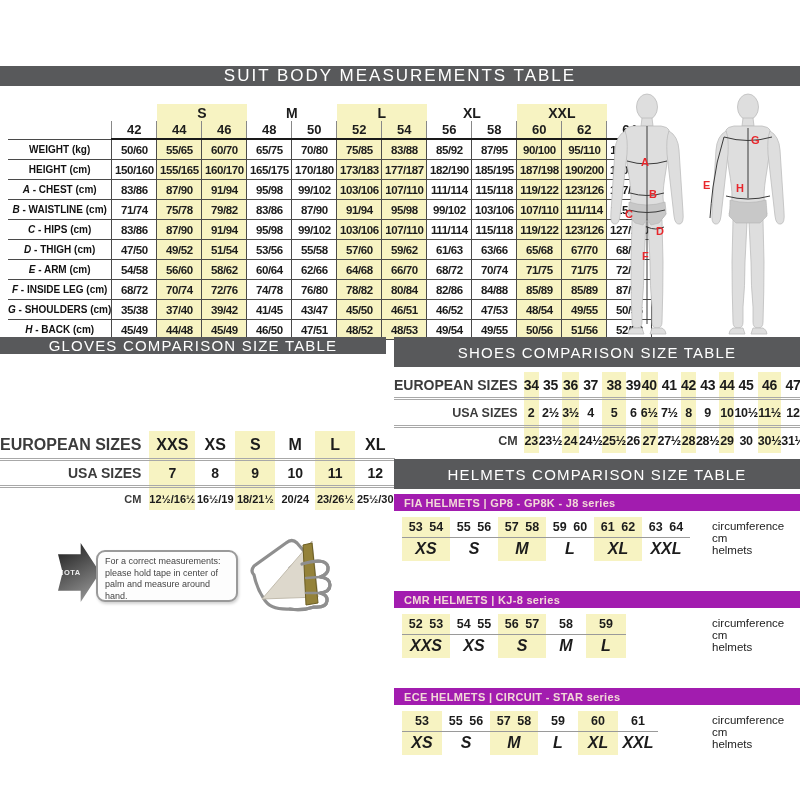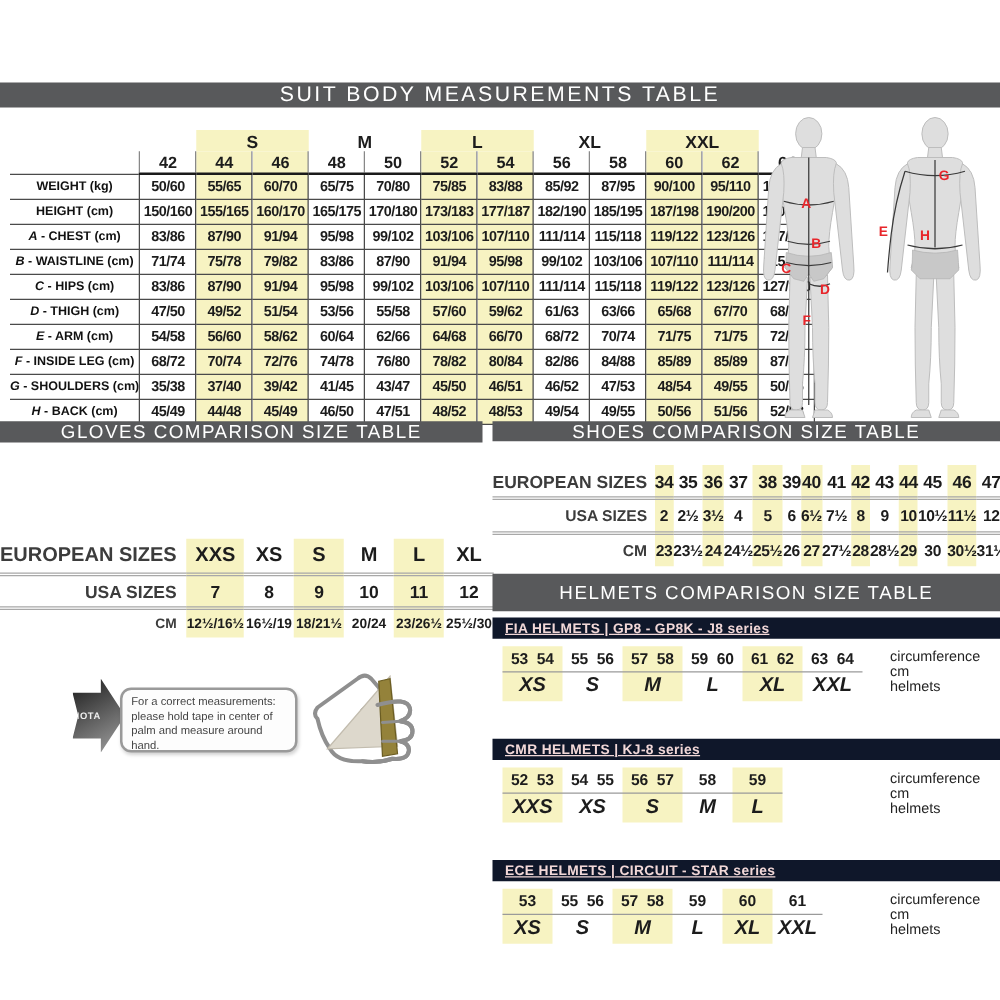--- a/index.html
+++ b/index.html
@@ -4,21 +4,21 @@
 <style>
   html,body { margin:0; padding:0; background:#fff; }
   #canvas { position:relative; width:800px; height:800px; background:#fff; overflow:hidden;
             font-family:"Liberation Sans", sans-serif; color:#1c1c1c; }
 
   
   .bar { position:absolute; background:#58595b; color:#fff; display:flex; align-items:center;
          justify-content:center; font-weight:400; }
   #suit-header   { left:0;    top:66px;  width:800px; height:20px; font-size:17px; letter-spacing:2px; }
   #gloves-header { left:0;    top:337px; width:386px; height:17px; font-size:15px; letter-spacing:1.2px; }
-  #shoes-header  { left:394px; top:337px; width:406px; height:16px; font-size:15px; letter-spacing:1.2px; }
+  #shoes-header  { left:394px; top:337px; width:406px; height:30px; font-size:15px; letter-spacing:1.2px; }
   #helmets-header{ left:394px; top:459px; width:406px; height:30px; font-size:15px; letter-spacing:1.2px; }
 
   .hl { background:#f7f3c2; }
 
   
   #suit-table { position:absolute; left:8px; top:104px; border-collapse:collapse; table-layout:fixed; }
   #suit-table col.c-lbl { width:96px; }
   #suit-table col.c-dat { width:45px; }
   #suit-table td { text-align:center; font-weight:bold; padding:0; overflow:hidden; white-space:nowrap; }
   tr.st-group td { height:17px; font-size:14px; }
@@ -51,22 +51,22 @@
   #shoes-table td { text-align:center; font-weight:bold; padding:0; white-space:nowrap; }
   #shoes-table td.rlbl { width:104px; text-align:right; padding-right:6px; font-size:11px; color:#3c3c3c; }
   #shoes-table td.cell { width:20px; letter-spacing:-0.3px; }
   #shoes-table tr.s-eu  td { height:25px; font-size:14px; }
   #shoes-table tr.s-usa td { height:25px; font-size:12.5px; }
   #shoes-table tr.s-cm  td { height:25px; font-size:12.5px; }
   #shoes-table tr.s-usa td, #shoes-table tr.s-cm td { border-top:3px double #a8a8a8; }
 
   
   #helmets-sections { position:absolute; left:394px; top:494px; width:406px; }
-  .hlm-bar { height:17px; background:#0f172a; color:#f2d8d8; font-size:11px; font-weight:bold;
-             display:flex; align-items:center; padding-left:10px; letter-spacing:0.3px;text-decoration:underline; }
+  .hlm-bar { height:17px; background:#a21caf; color:#f2d8d8; font-size:11px; font-weight:bold;
+             display:flex; align-items:center; padding-left:10px; letter-spacing:0.3px; }
   .hlm-body { position:relative; height:80px; padding-left:8px; box-sizing:border-box; }
   .hlm-groups { position:absolute; left:8px; top:6px; display:flex; }
   .hlm-group { text-align:center; }
   .hlm-nums { display:flex; justify-content:space-evenly; align-items:center; height:20px;
               font-weight:bold; font-size:12.5px; }
   .hlm-size { height:24px; line-height:24px; font-weight:bold; font-style:italic; font-size:16px; }
   .hlm-line { position:absolute; left:8px; top:26px; height:1px; background:#9a9a9a; }
   .hlm-lab { position:absolute; left:318px; font-size:11.5px; color:#222; }
   .hlm-lab1 { top:9px; } .hlm-lab2 { top:33px; }
 

